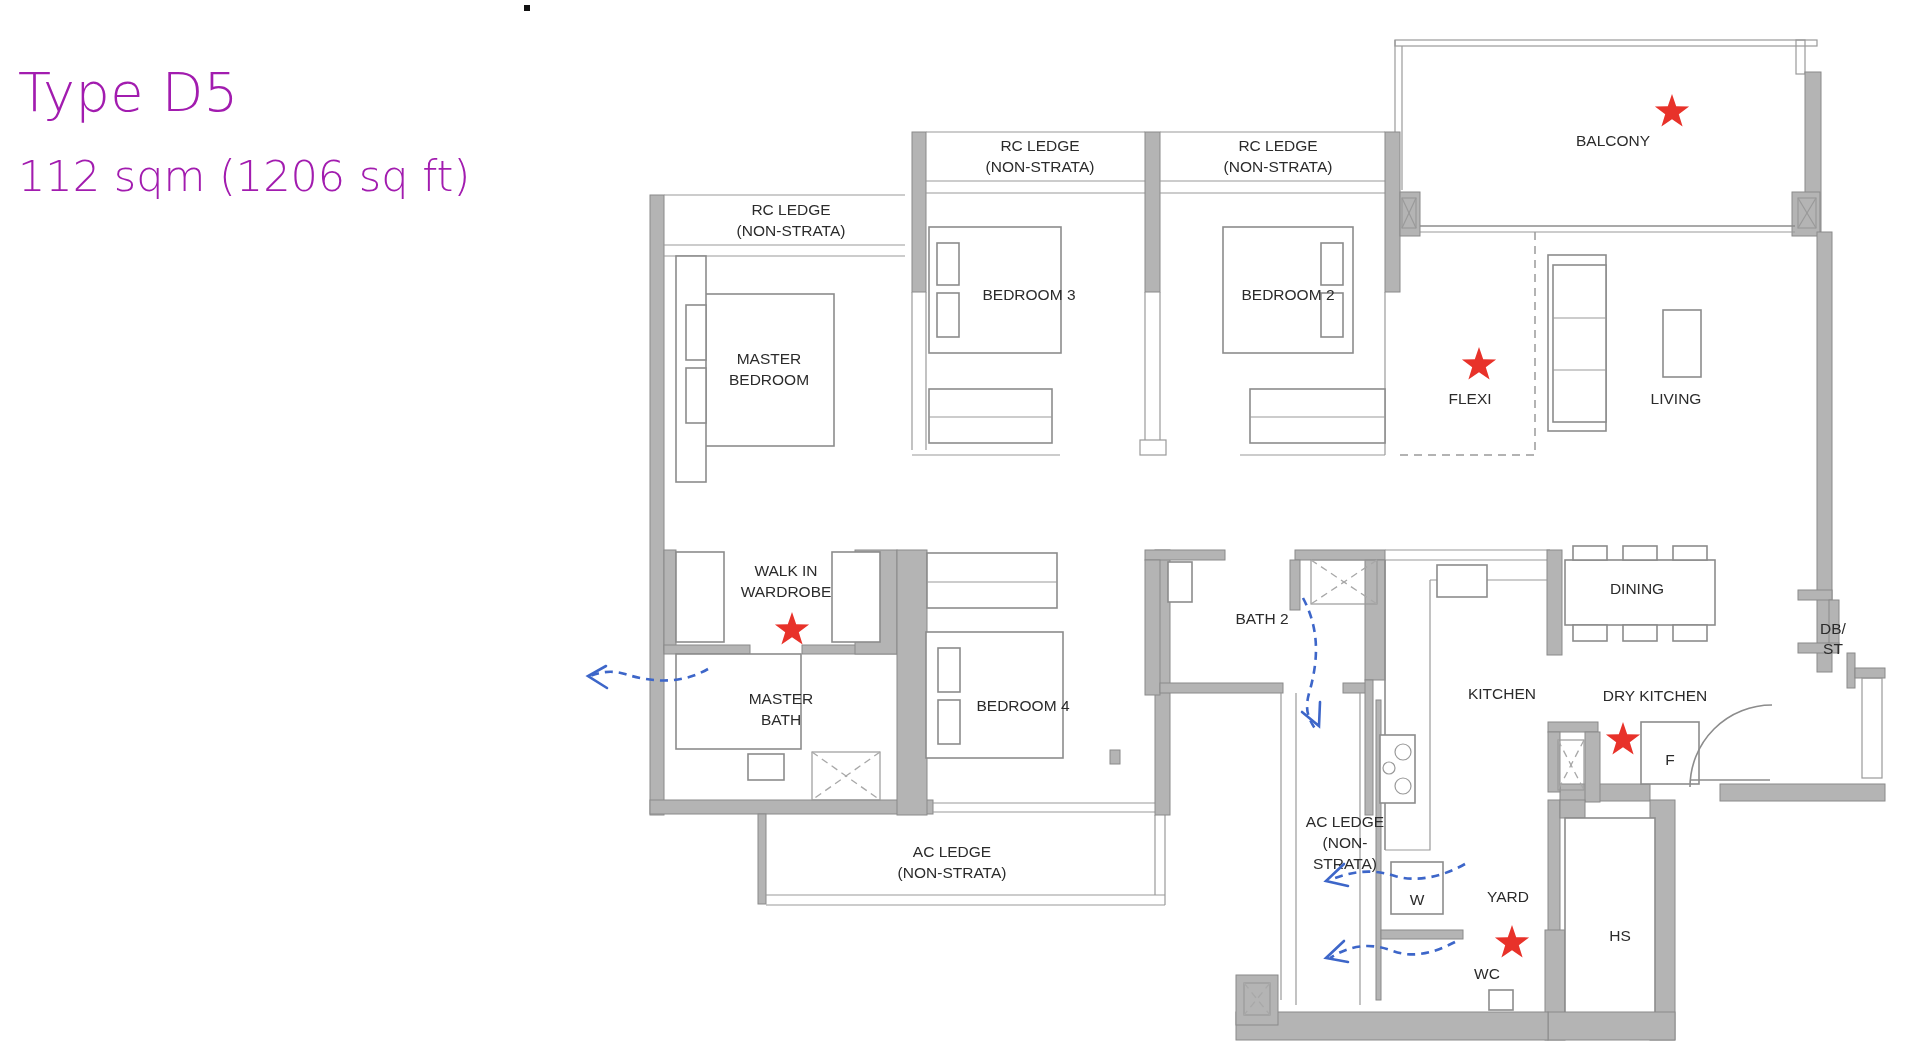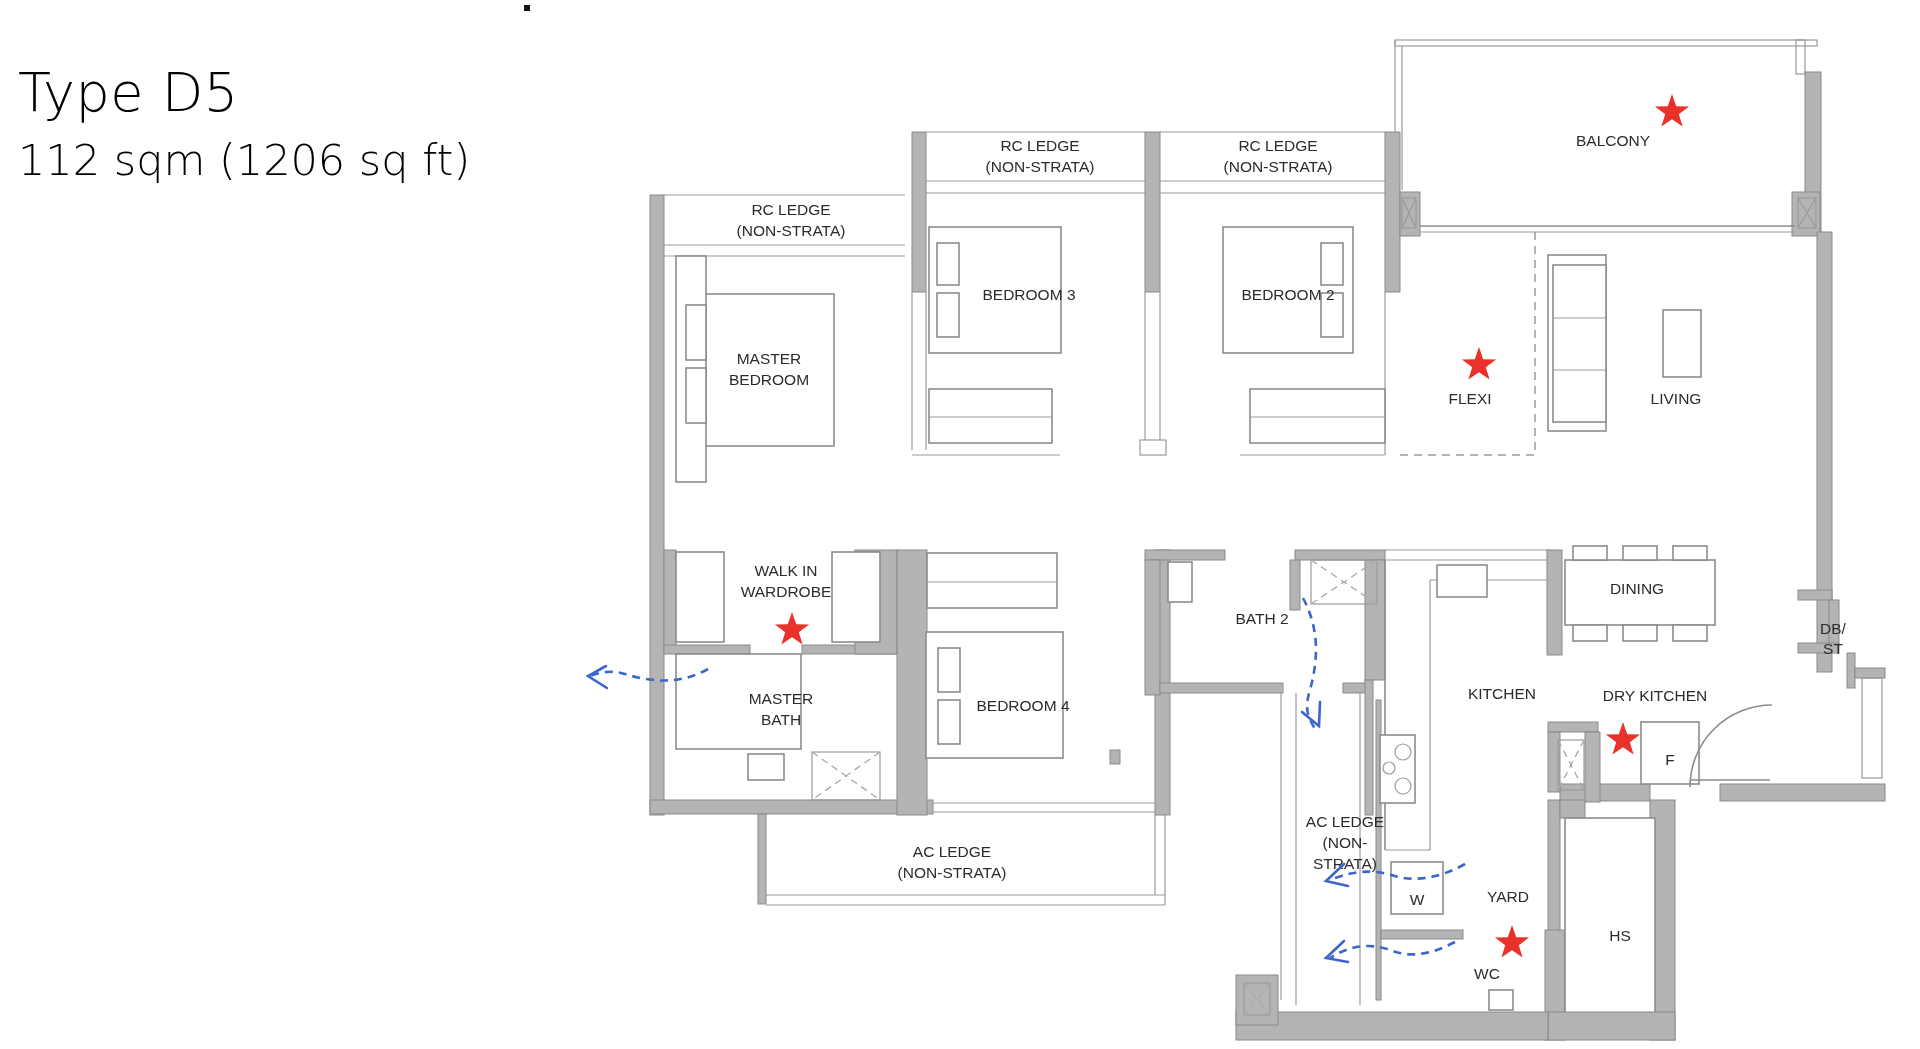--- a/index.html
+++ b/index.html
@@ -1,19 +1,19 @@
 <!DOCTYPE html>
 <html><head>
 <meta charset="utf-8">
 <style>
   html, body { margin:0; padding:0; background:#ffffff; }
   body { width:1920px; height:1049px; position:relative; overflow:hidden; font-family:"Liberation Sans", sans-serif; }
-  .title-block { position:absolute; left:18px; top:62px; color:#000000; font-family:"DejaVu Sans", sans-serif; }
+  .title-block { position:absolute; left:18px; top:62px; color:#a21caf; font-family:"DejaVu Sans", sans-serif; }
   .unit-type { font-size:54px; font-weight:300; line-height:62px; letter-spacing:0.5px; }
-  .unit-size { font-size:43px; font-weight:300; line-height:56px; margin-top:8px; }
+  .unit-size { font-size:43px; font-weight:300; line-height:56px; margin-top:24px; }
   .dot { position:absolute; left:524px; top:5px; width:6px; height:6px; background:#111; }
   svg.plan { position:absolute; left:0; top:0; }
   .lbl { font-family:"Liberation Sans", sans-serif; font-size:15.5px; fill:#2b2b2b; text-anchor:middle; }
   .wall { fill:#b4b4b4; stroke:#8a8a8a; stroke-width:1; }
   .line { fill:none; stroke:#8c8c8c; stroke-width:1.6; }
   .thin { fill:none; stroke:#9a9a9a; stroke-width:1.2; }
   .furn { fill:#ffffff; stroke:#8c8c8c; stroke-width:1.6; }
   .dash { fill:none; stroke:#9a9a9a; stroke-width:1.5; stroke-dasharray:8 6; }
   .xdash { fill:none; stroke:#a8a8a8; stroke-width:1.3; stroke-dasharray:7 5; }
   .flow { fill:none; stroke:#3d66c9; stroke-width:2.6; stroke-dasharray:8 6; }

